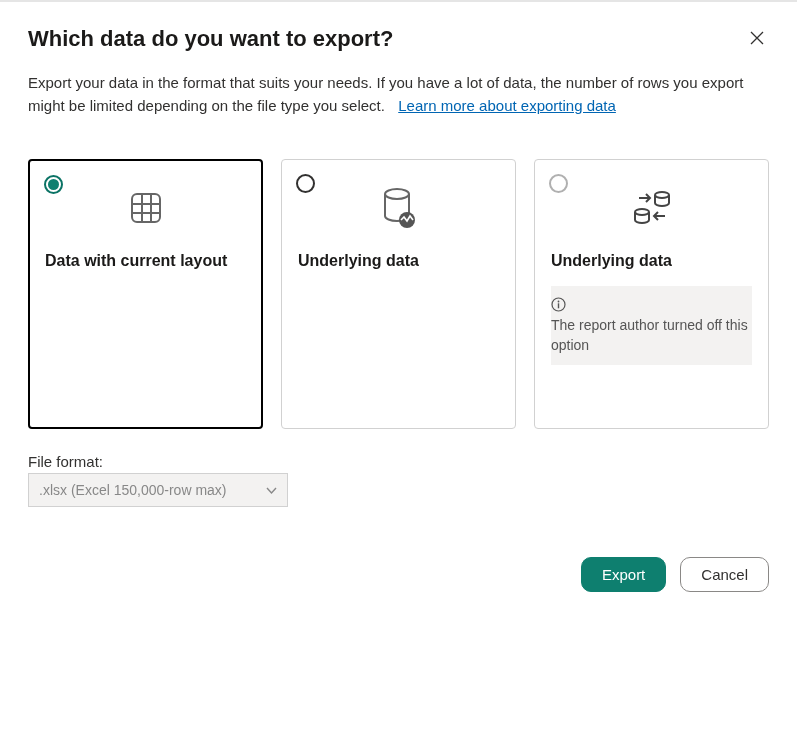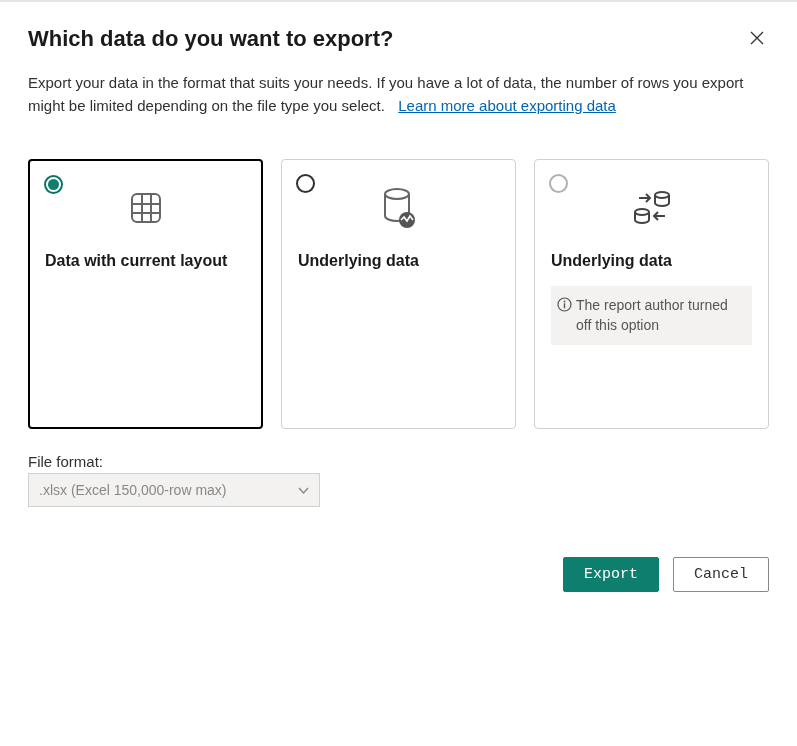--- a/index.html
+++ b/index.html
@@ -110,40 +110,41 @@
       color: #1b1a19;
       margin-bottom: 16px;
     }
     .card-desc {
       font-size: 14px;
       line-height: 1.45;
       color: #555;
     }
     .disabled-msg {
       background: #f3f2f1;
-      padding: 10px 6px;
+      padding: 10px 0;
       font-size: 14px;
       color: #555;
       display: flex;
       align-items: flex-start;
       gap: 4px;
       line-height: 1.4;
+      flex-direction: column;
     }
     .disabled-msg .info-icon {
       flex-shrink: 0;
       margin-top: 1px;
     }
     .file-format-label {
       font-size: 15px;
       color: #323130;
       margin-bottom: 3px;
       display: block;
     }
     .file-select {
-      width: 292px;
+      width: 260px;
       height: 34px;
       border: 1px solid #d1d1d1;
       background: #f3f2f1;
       color: #888;
       font-size: 14px;
       padding: 0 10px;
       display: flex;
       align-items: center;
       justify-content: space-between;
       cursor: default;
@@ -154,23 +155,23 @@
     .footer {
       display: flex;
       justify-content: flex-end;
       gap: 14px;
       margin-top: 50px;
     }
     .btn {
       height: 35px;
       padding: 0 20px;
       font-size: 15px;
-      border-radius: 2px;
-      cursor: pointer;
-      font-family: Liberation Mono, monospace;
+      border-radius: 10px;
+      cursor: pointer;
+      font-family: Liberation Sans, sans-serif;
     }
     .btn-primary {
       background: #0e7f6f;
       border: 1px solid #0e7f6f;
       color: #fff;
     }
     .btn-secondary {
       background: #fff;
       border: 1px solid #8a8886;
       color: #323130;

